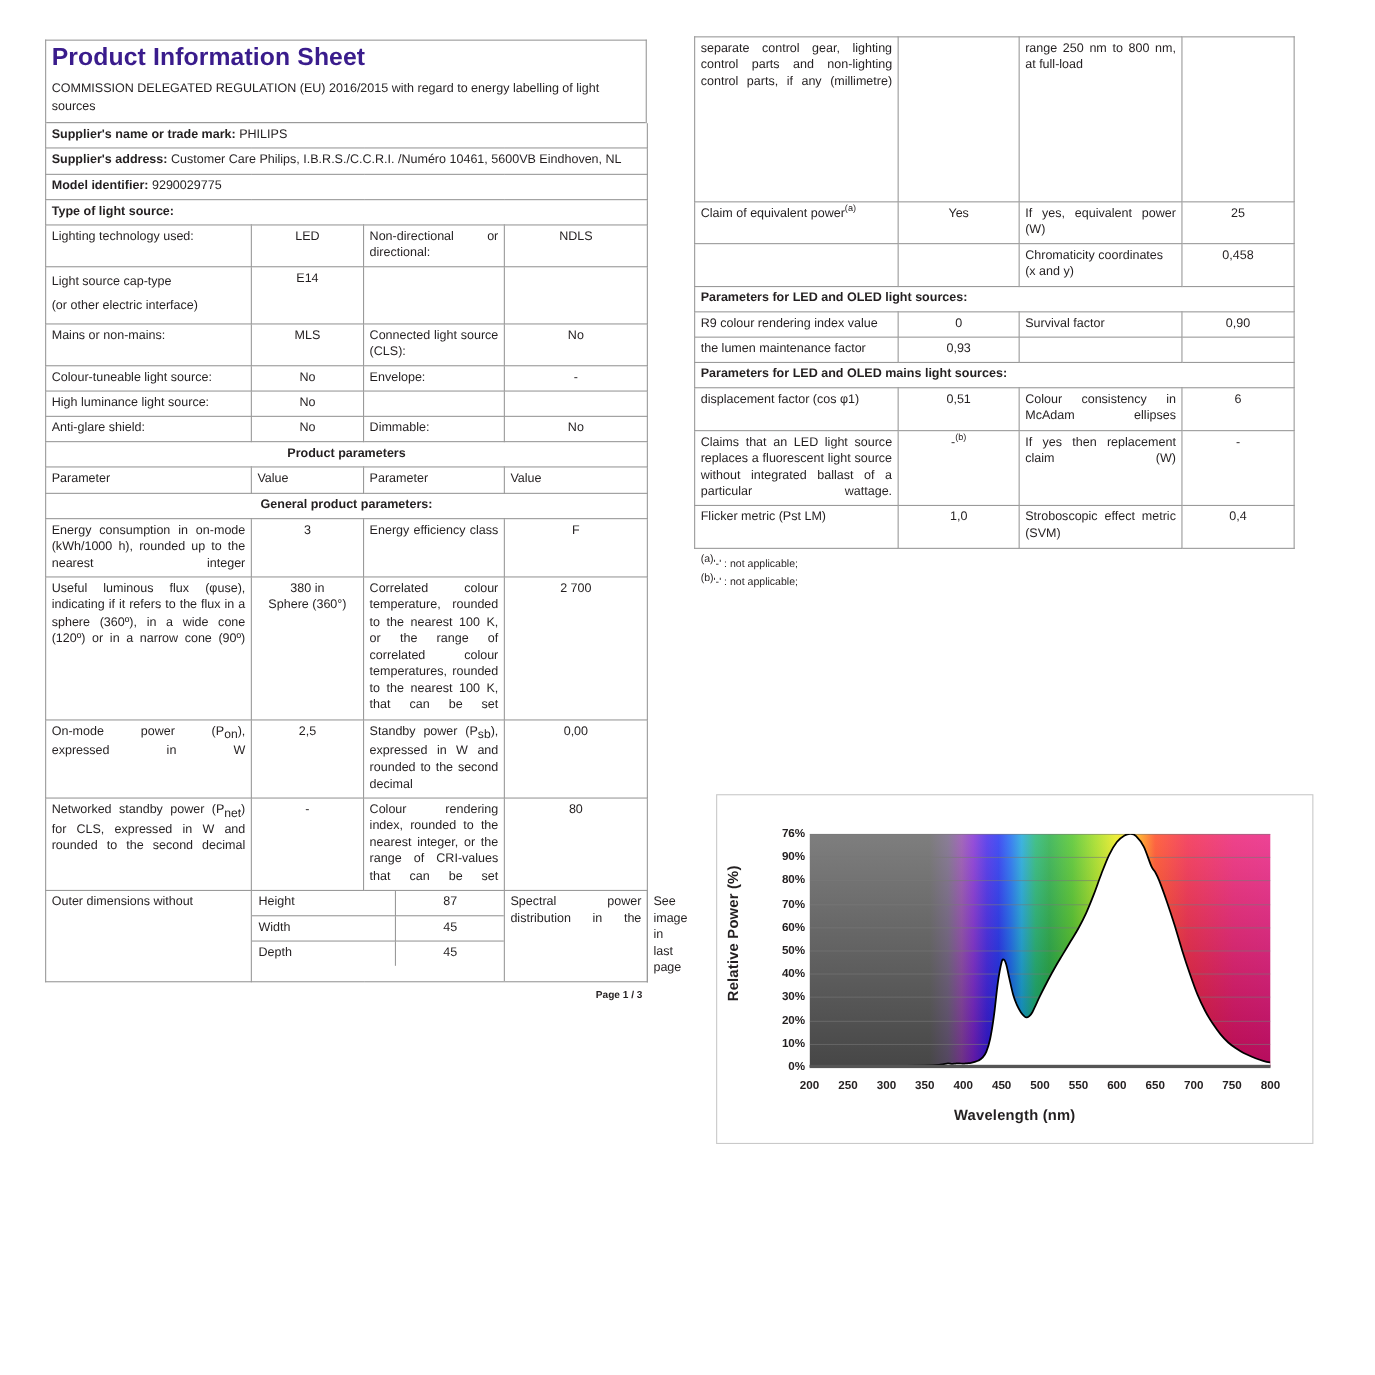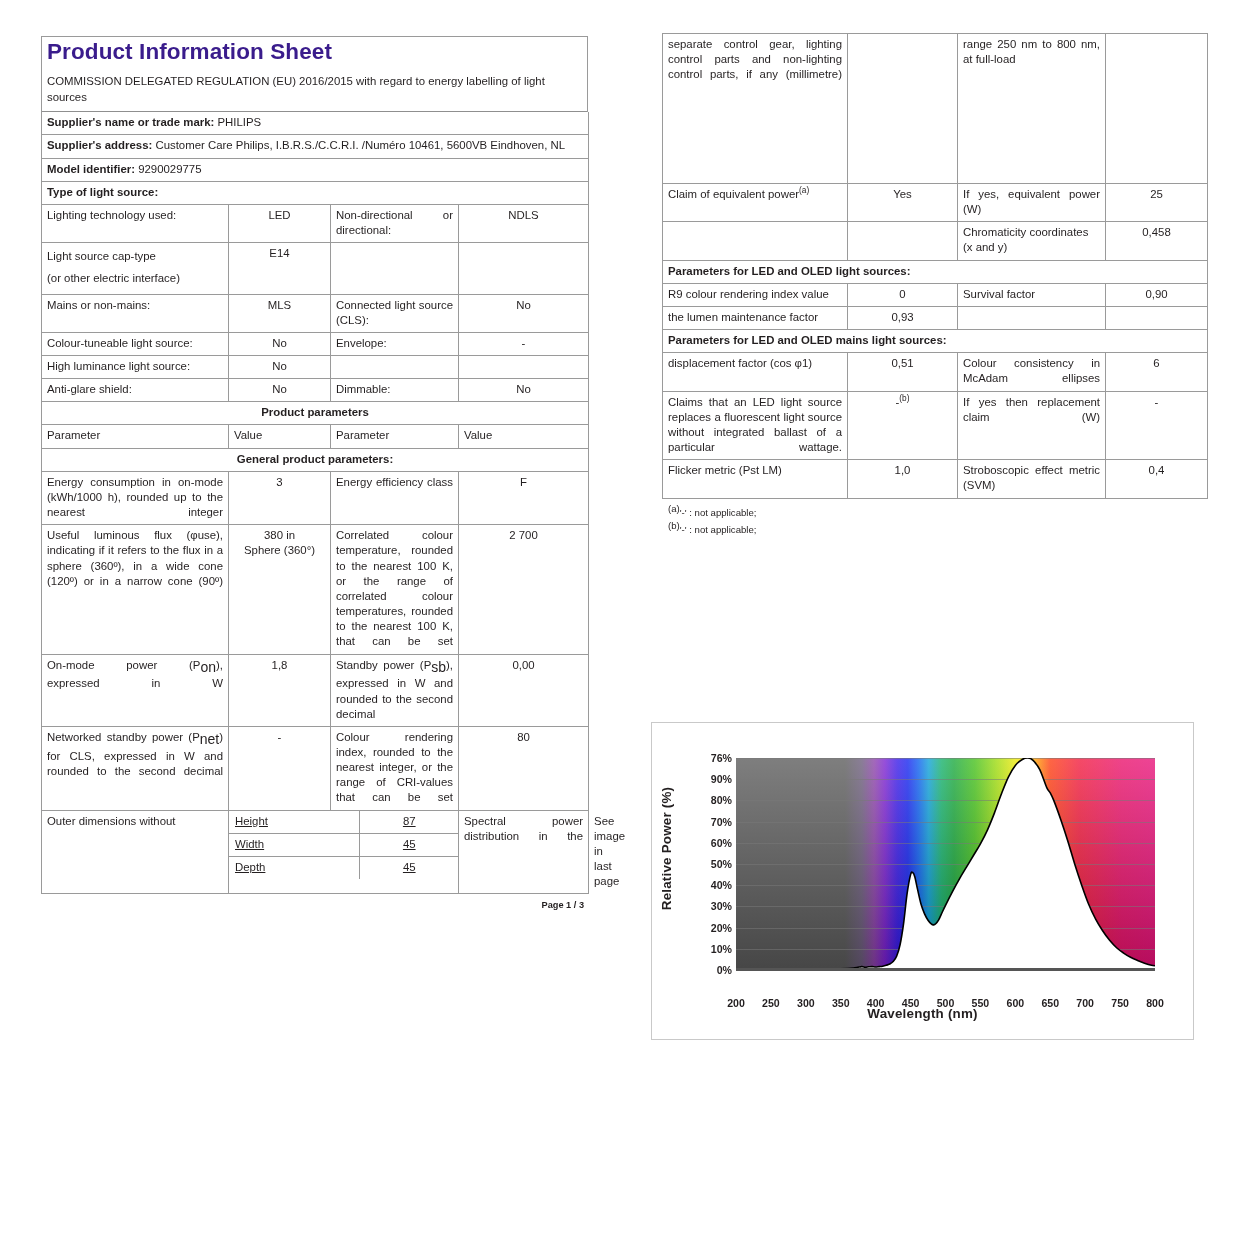--- a/index.html
+++ b/index.html
@@ -8,21 +8,21 @@
     width: 1250px; height: 1250px;
     background: #ffffff;
     font-family: "Liberation Sans", sans-serif;
     color: #231f20;
     position: relative;
     overflow: hidden;
   }
 
   
   #left-col  { position: absolute; left: 41px;  top: 36px;  width: 547px; }
-  #right-col { position: absolute; left: 662px; top: 33px;  width: 545px; }
+  #right-col { position: absolute; left: 631px; top: 33px;  width: 545px; }
   #chart-wrap{ position: absolute; left: 651px; top: 722px; width: 543px; height: 318px; }
 
   
   .title {
     font-size: 22.5px; font-weight: bold; color: #3a1c8c;
     letter-spacing: .1px; line-height: 1.15; padding: 2px 0 8px 5px;
   }
   .subtitle {
     font-size: 11.4px; line-height: 1.42; padding: 0 6px 6px 5px;
     border-bottom: 1px solid #8f8f8f;
@@ -36,21 +36,21 @@
     font-size: 11.4px;
     line-height: 1.33;
     vertical-align: top;
   }
   .nb-top    { border-top: none !important; }
   .b         { font-weight: bold; }
   .ctr       { text-align: center; }
   .just      { text-align: justify; text-align-last: justify; }
   .just-l    { text-align: justify; }
   .hdrrow td { font-weight: bold; text-align: center; }
-  sub  { font-size: 14px; }
+  sub  { font-size: 11px; }
   sup  { font-size: 8.3px; vertical-align: super; line-height: 0; }
 
   
   .wide { font-size: 11.4px; }
 
   
   table.inner { border-collapse: collapse; width: 100%; table-layout: fixed; }
   table.inner td {
     border: 1px solid #9a9a9a; padding: 3px 5px 4px 6px;
     font-size: 11.4px; line-height: 1.33;
@@ -101,21 +101,21 @@
   }
   .yticks div {
     position: absolute; right: 0; transform: translateY(-50%);
     font-size: 10.6px; font-weight: bold; text-align: right; white-space: nowrap;
   }
   .xticks {
     position: absolute; left: 84px; right: 38px; bottom: 44px; height: 14px;
   }
   .xticks div {
     position: absolute; transform: translateX(-50%);
-    font-size: 10.6px; font-weight: bold; white-space: nowrap; margin-top: 16px;
+    font-size: 10.6px; font-weight: bold; white-space: nowrap;
   }
   .xlab {
     position: absolute; left: 0; right: 0; bottom: 18px;
     text-align: center; font-size: 13.4px; font-weight: bold; letter-spacing: .2px;
   }
   .axis-base {
     position: absolute; left: 84px; right: 38px; height: 3px;
     background: #555; bottom: 68px;
   }
 </style>
@@ -234,39 +234,39 @@
         <span>Sphere (360°)</span>
       </td>
       <td class="just">Correlated colour temperature, rounded to the nearest 100 K, or the range of correlated colour temperatures, rounded to the nearest 100 K, that can be set</td>
       <td class="ctr">2 700</td>
     </tr>
 
     <tr>
       <td class="just">
         On-mode&nbsp; power&nbsp; (P<sub>on</sub>), expressed in W
       </td>
-      <td class="ctr">1,8</td>
+      <td class="ctr">2,5</td>
       <td class="just">
         Standby power (P<sub>sb</sub>), expressed in W and rounded to the second decimal
       </td>
       <td class="ctr">0,00</td>
     </tr>
 
     <tr>
       <td class="just">
         Networked standby power (P<sub>net</sub>) for CLS, expressed in W and rounded to the second decimal
       </td>
       <td class="ctr">-</td>
       <td class="just">Colour rendering index, rounded to the nearest integer, or the range of CRI-values that can be set</td>
       <td class="ctr">80</td>
     </tr>
 
     <tr>
       <td style="width:58px;padding-right:2px;">Outer dimensions without</td>
-      <td class="nopad" colspan="2" style="border-left:none;text-decoration:underline;">
+      <td class="nopad" colspan="2" style="border-left:none;">
         <table class="inner">
           <colgroup>
                 <col style="width:130px">
                 <col>
               </colgroup>
           <tbody>
                 <tr>
             <td>Height</td>
             <td class="ctr">87</td>
           </tr>

